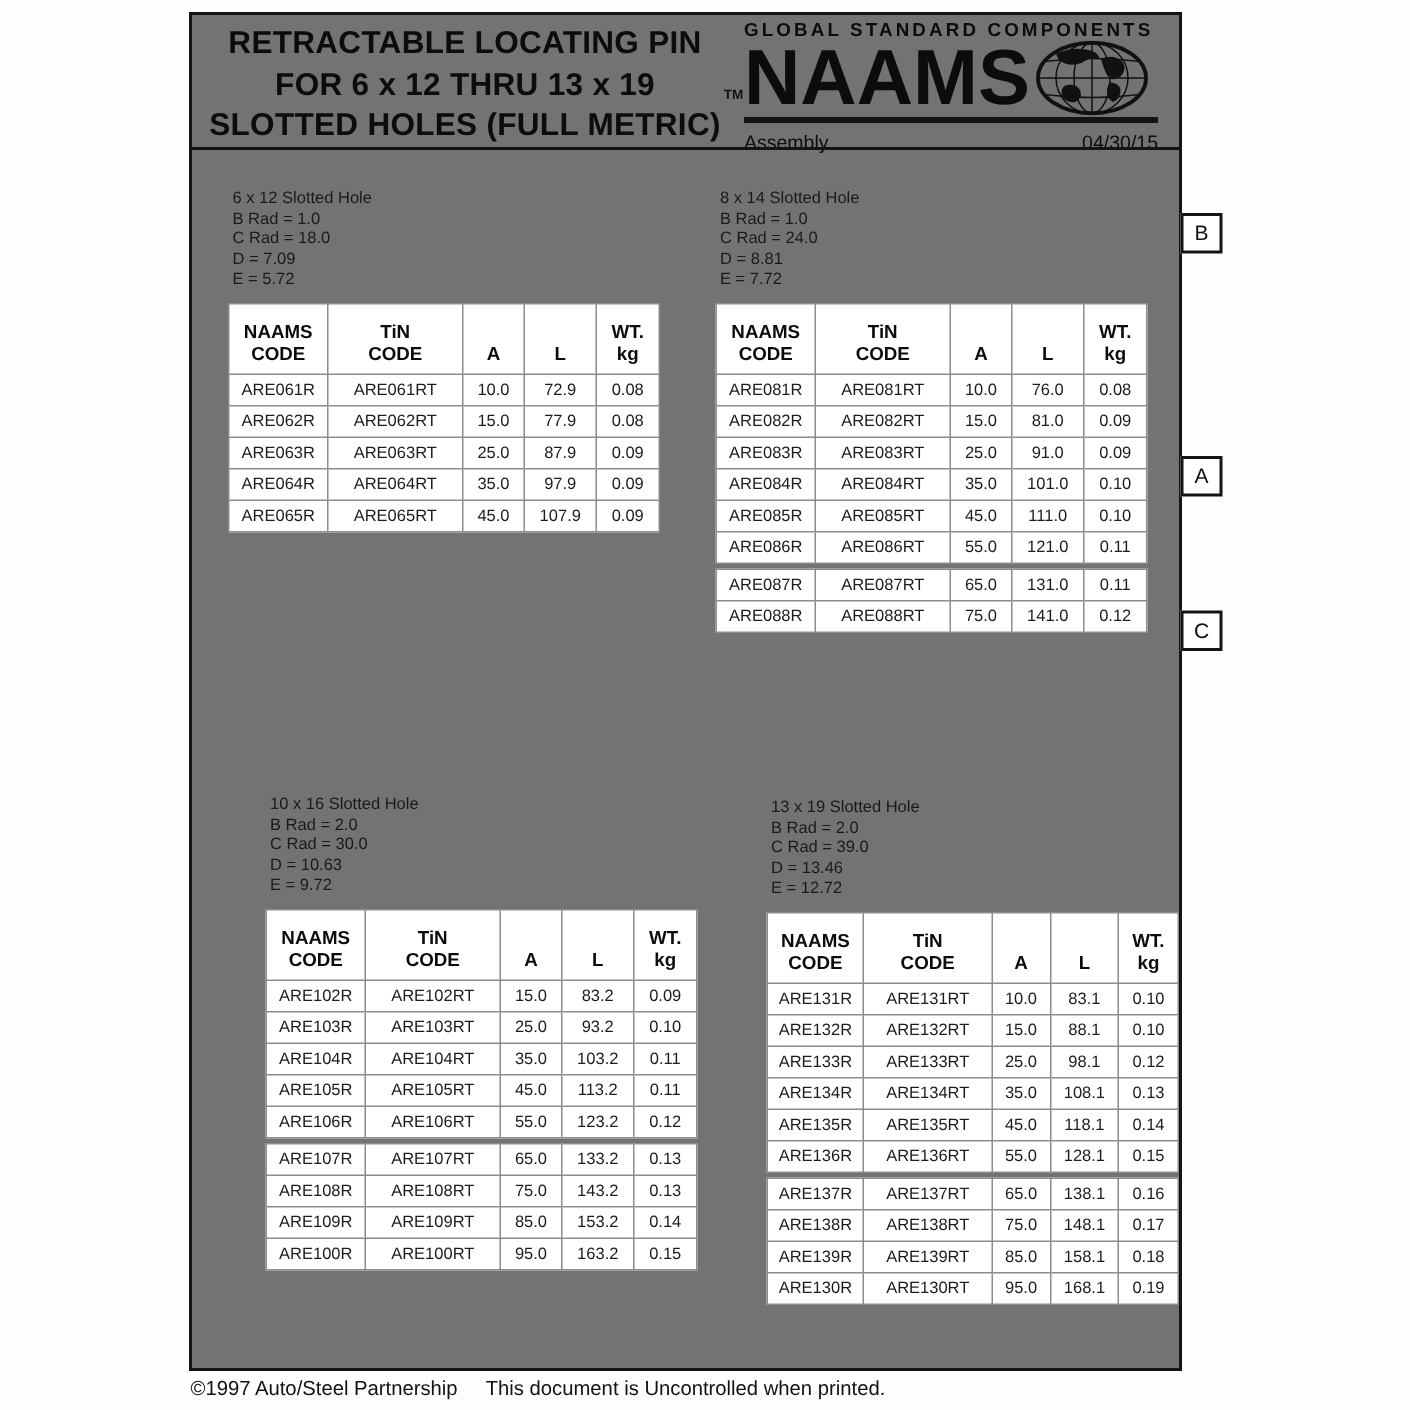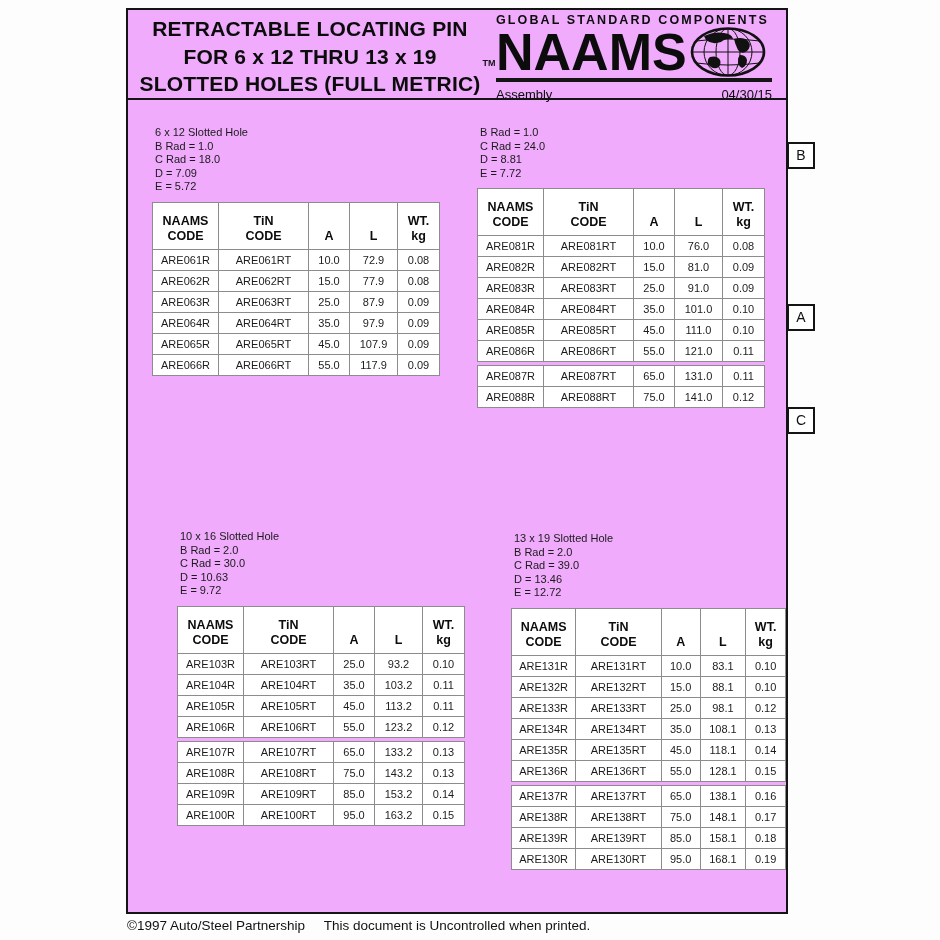--- a/index.html
+++ b/index.html
@@ -4,21 +4,21 @@
 <style>
   html,body{margin:0;padding:0;}
   body{
     width:940px;height:940px;position:relative;overflow:hidden;
     background:#fdfdfd;color:#111;
     font-family:"Liberation Sans", sans-serif;
     -webkit-font-smoothing:antialiased;
   }
   .page{
     position:absolute;left:126px;top:8px;width:658px;height:902px;
-    border:2px solid #141414;background:#f0abfc;
+    border:2px solid #141414;background:#737373;
   }
   
   .header-divider{position:absolute;left:-1px;right:-1px;top:88px;height:2px;background:#141414;}
   .title{
     position:absolute;left:6px;top:5px;width:352px;
     text-align:center;font-weight:bold;font-size:21px;line-height:27.5px;
     color:#0c0c0c;letter-spacing:0.2px;
   }
   .brand{position:absolute;left:354px;top:3px;width:290px;}
   .tagline{
@@ -167,35 +167,29 @@
           </tr>
 
           <tr>
             <td class="c0">ARE065R</td>
             <td class="c1">ARE065RT</td>
             <td class="c2">45.0</td>
             <td class="c3">107.9</td>
             <td class="c4">0.09</td>
           </tr>
 
-          <tr>
-            <td class="c0">ARE066R</td>
-            <td class="c1">ARE066RT</td>
-            <td class="c2">55.0</td>
-            <td class="c3">117.9</td>
-            <td class="c4">0.09</td>
-          </tr>
         </tbody>
     </table>
 
   </div>
 
   <div class="section s2">
     <div class="info">
 
+    <div>8 x 14 Slotted Hole</div>
         <div>B Rad = 1.0</div>
         <div>C Rad = 24.0</div>
         <div>D = 8.81</div>
         <div>E = 7.72</div>
       </div>
     <table class="spec main">
       <thead>
         <tr>
           <th class="c0">
               <span>NAAMS</span>
@@ -318,20 +312,27 @@
             </th>
           <th class="c4">
               <span>WT.</span>
               <span>kg</span>
             </th>
         </tr>
       </thead>
       <tbody>
 
 
+          <tr>
+            <td class="c0">ARE102R</td>
+            <td class="c1">ARE102RT</td>
+            <td class="c2">15.0</td>
+            <td class="c3">83.2</td>
+            <td class="c4">0.09</td>
+          </tr>
 
           <tr>
             <td class="c0">ARE103R</td>
             <td class="c1">ARE103RT</td>
             <td class="c2">25.0</td>
             <td class="c3">93.2</td>
             <td class="c4">0.10</td>
           </tr>
 
           <tr>

